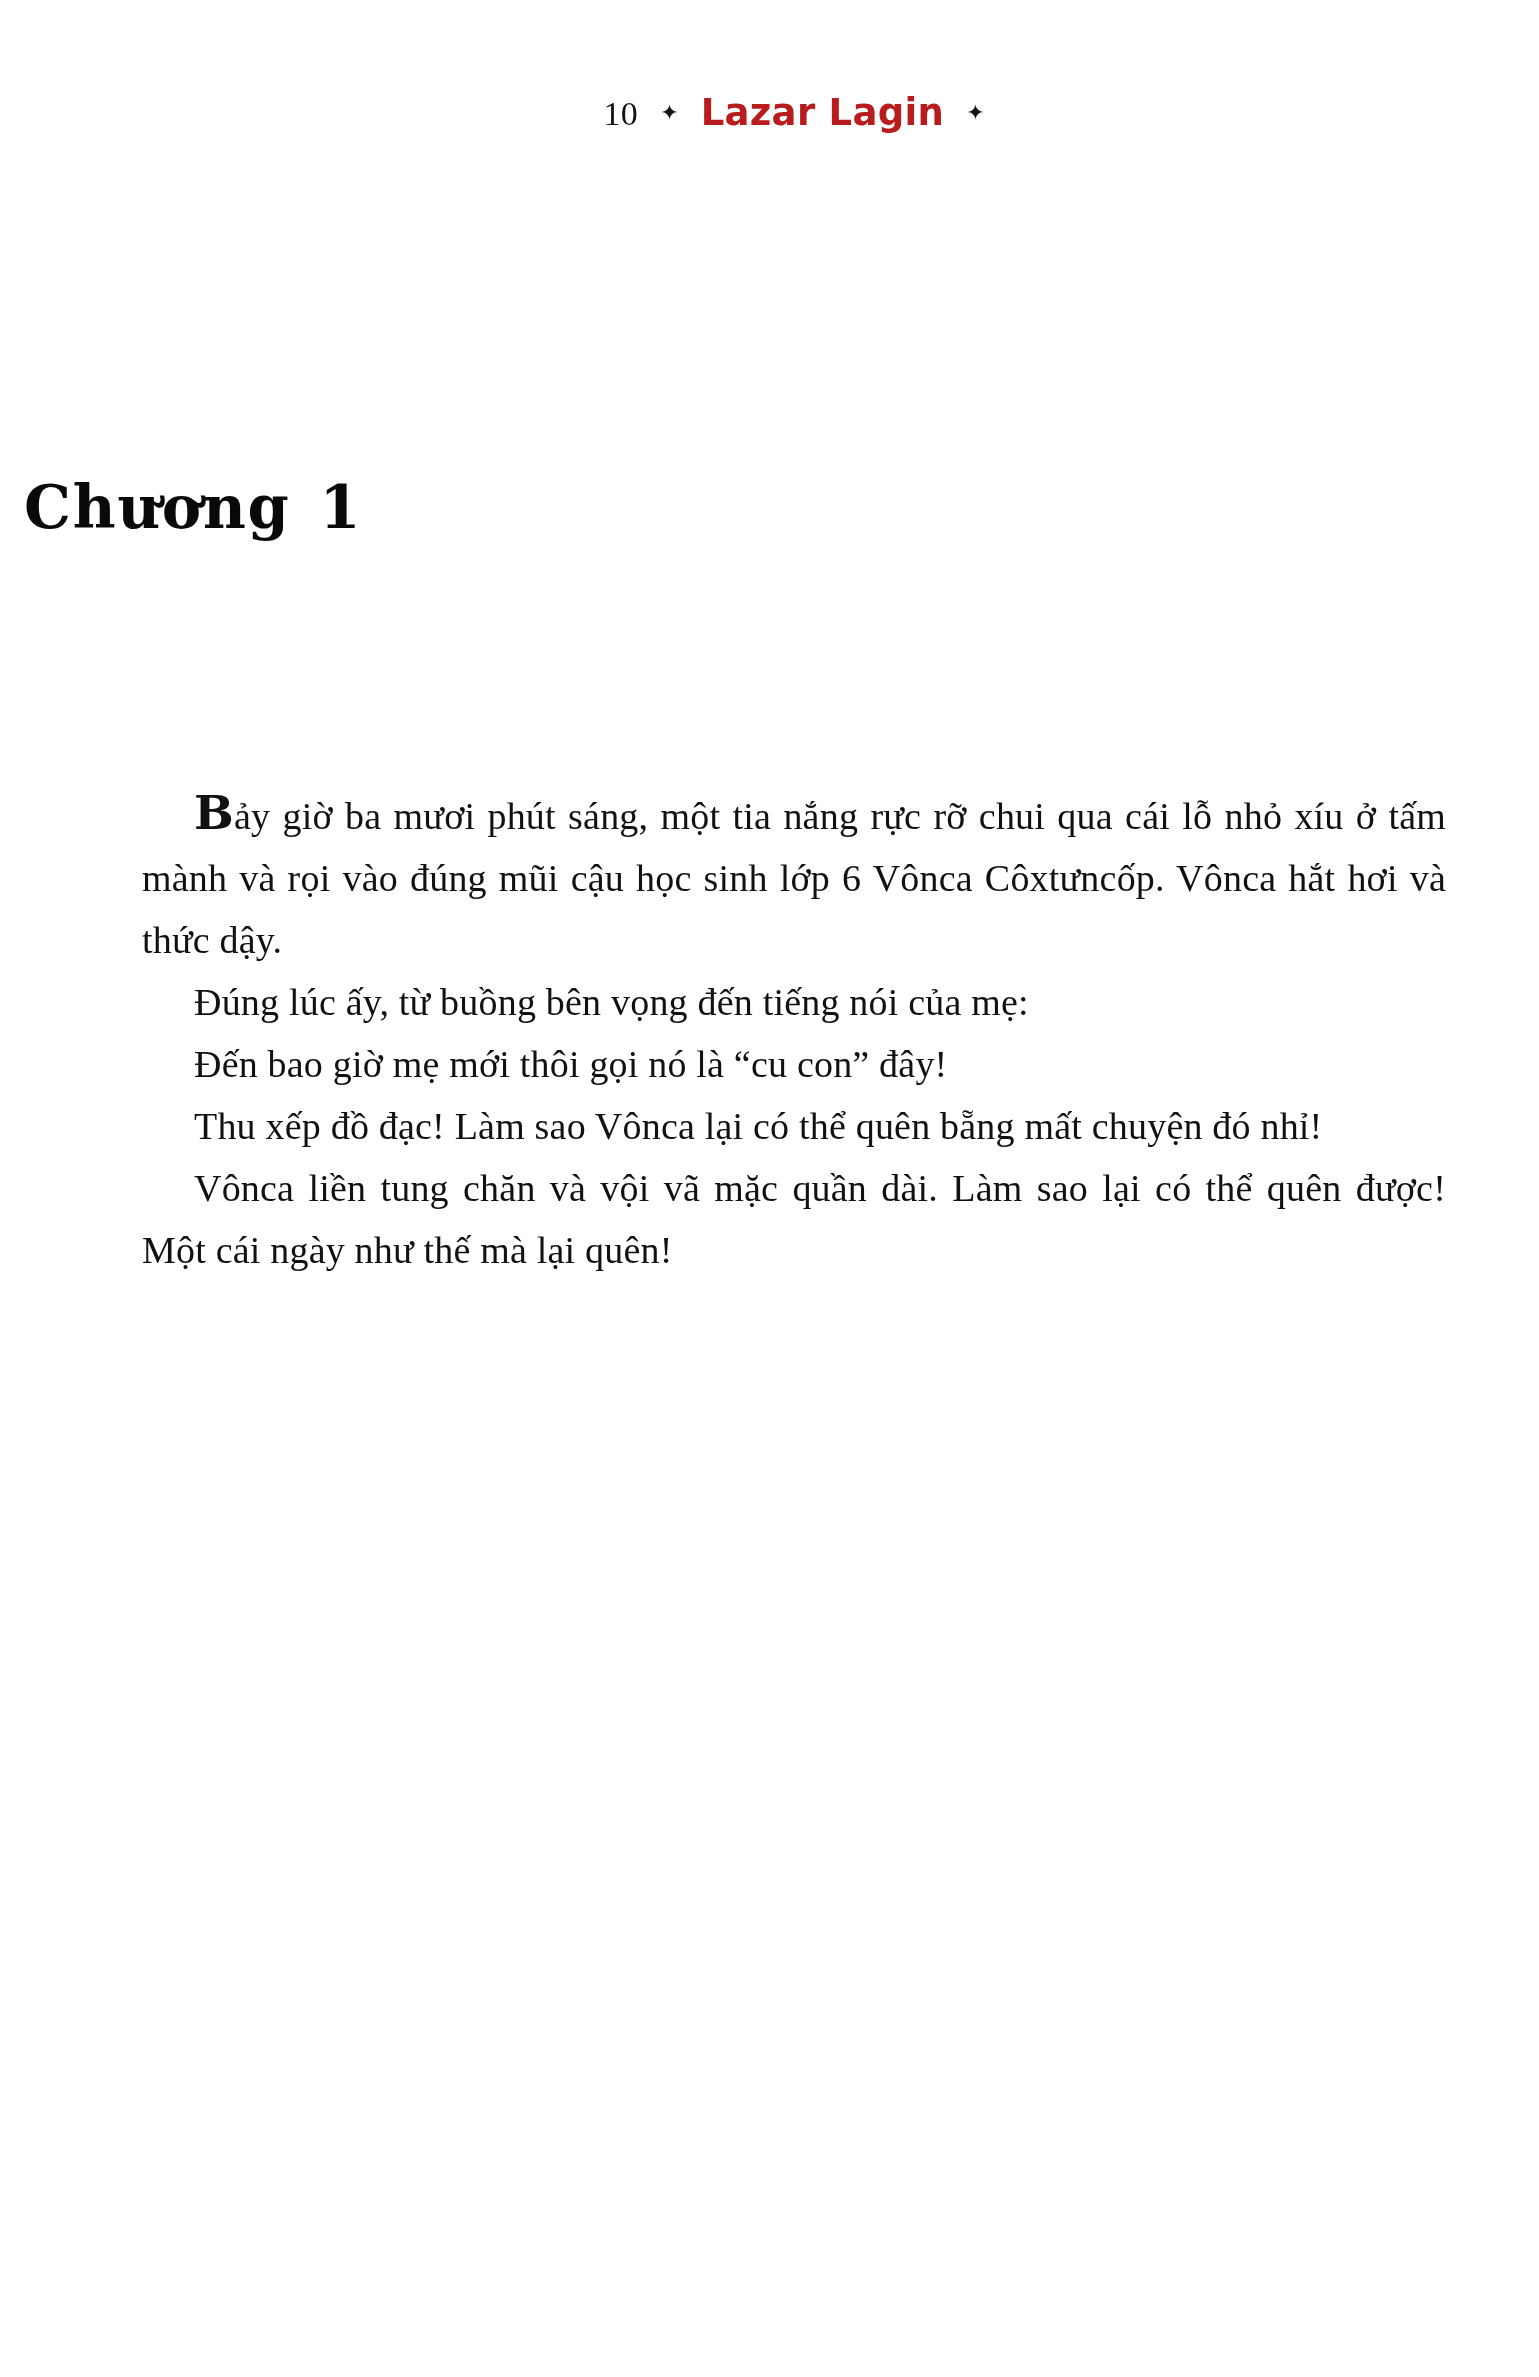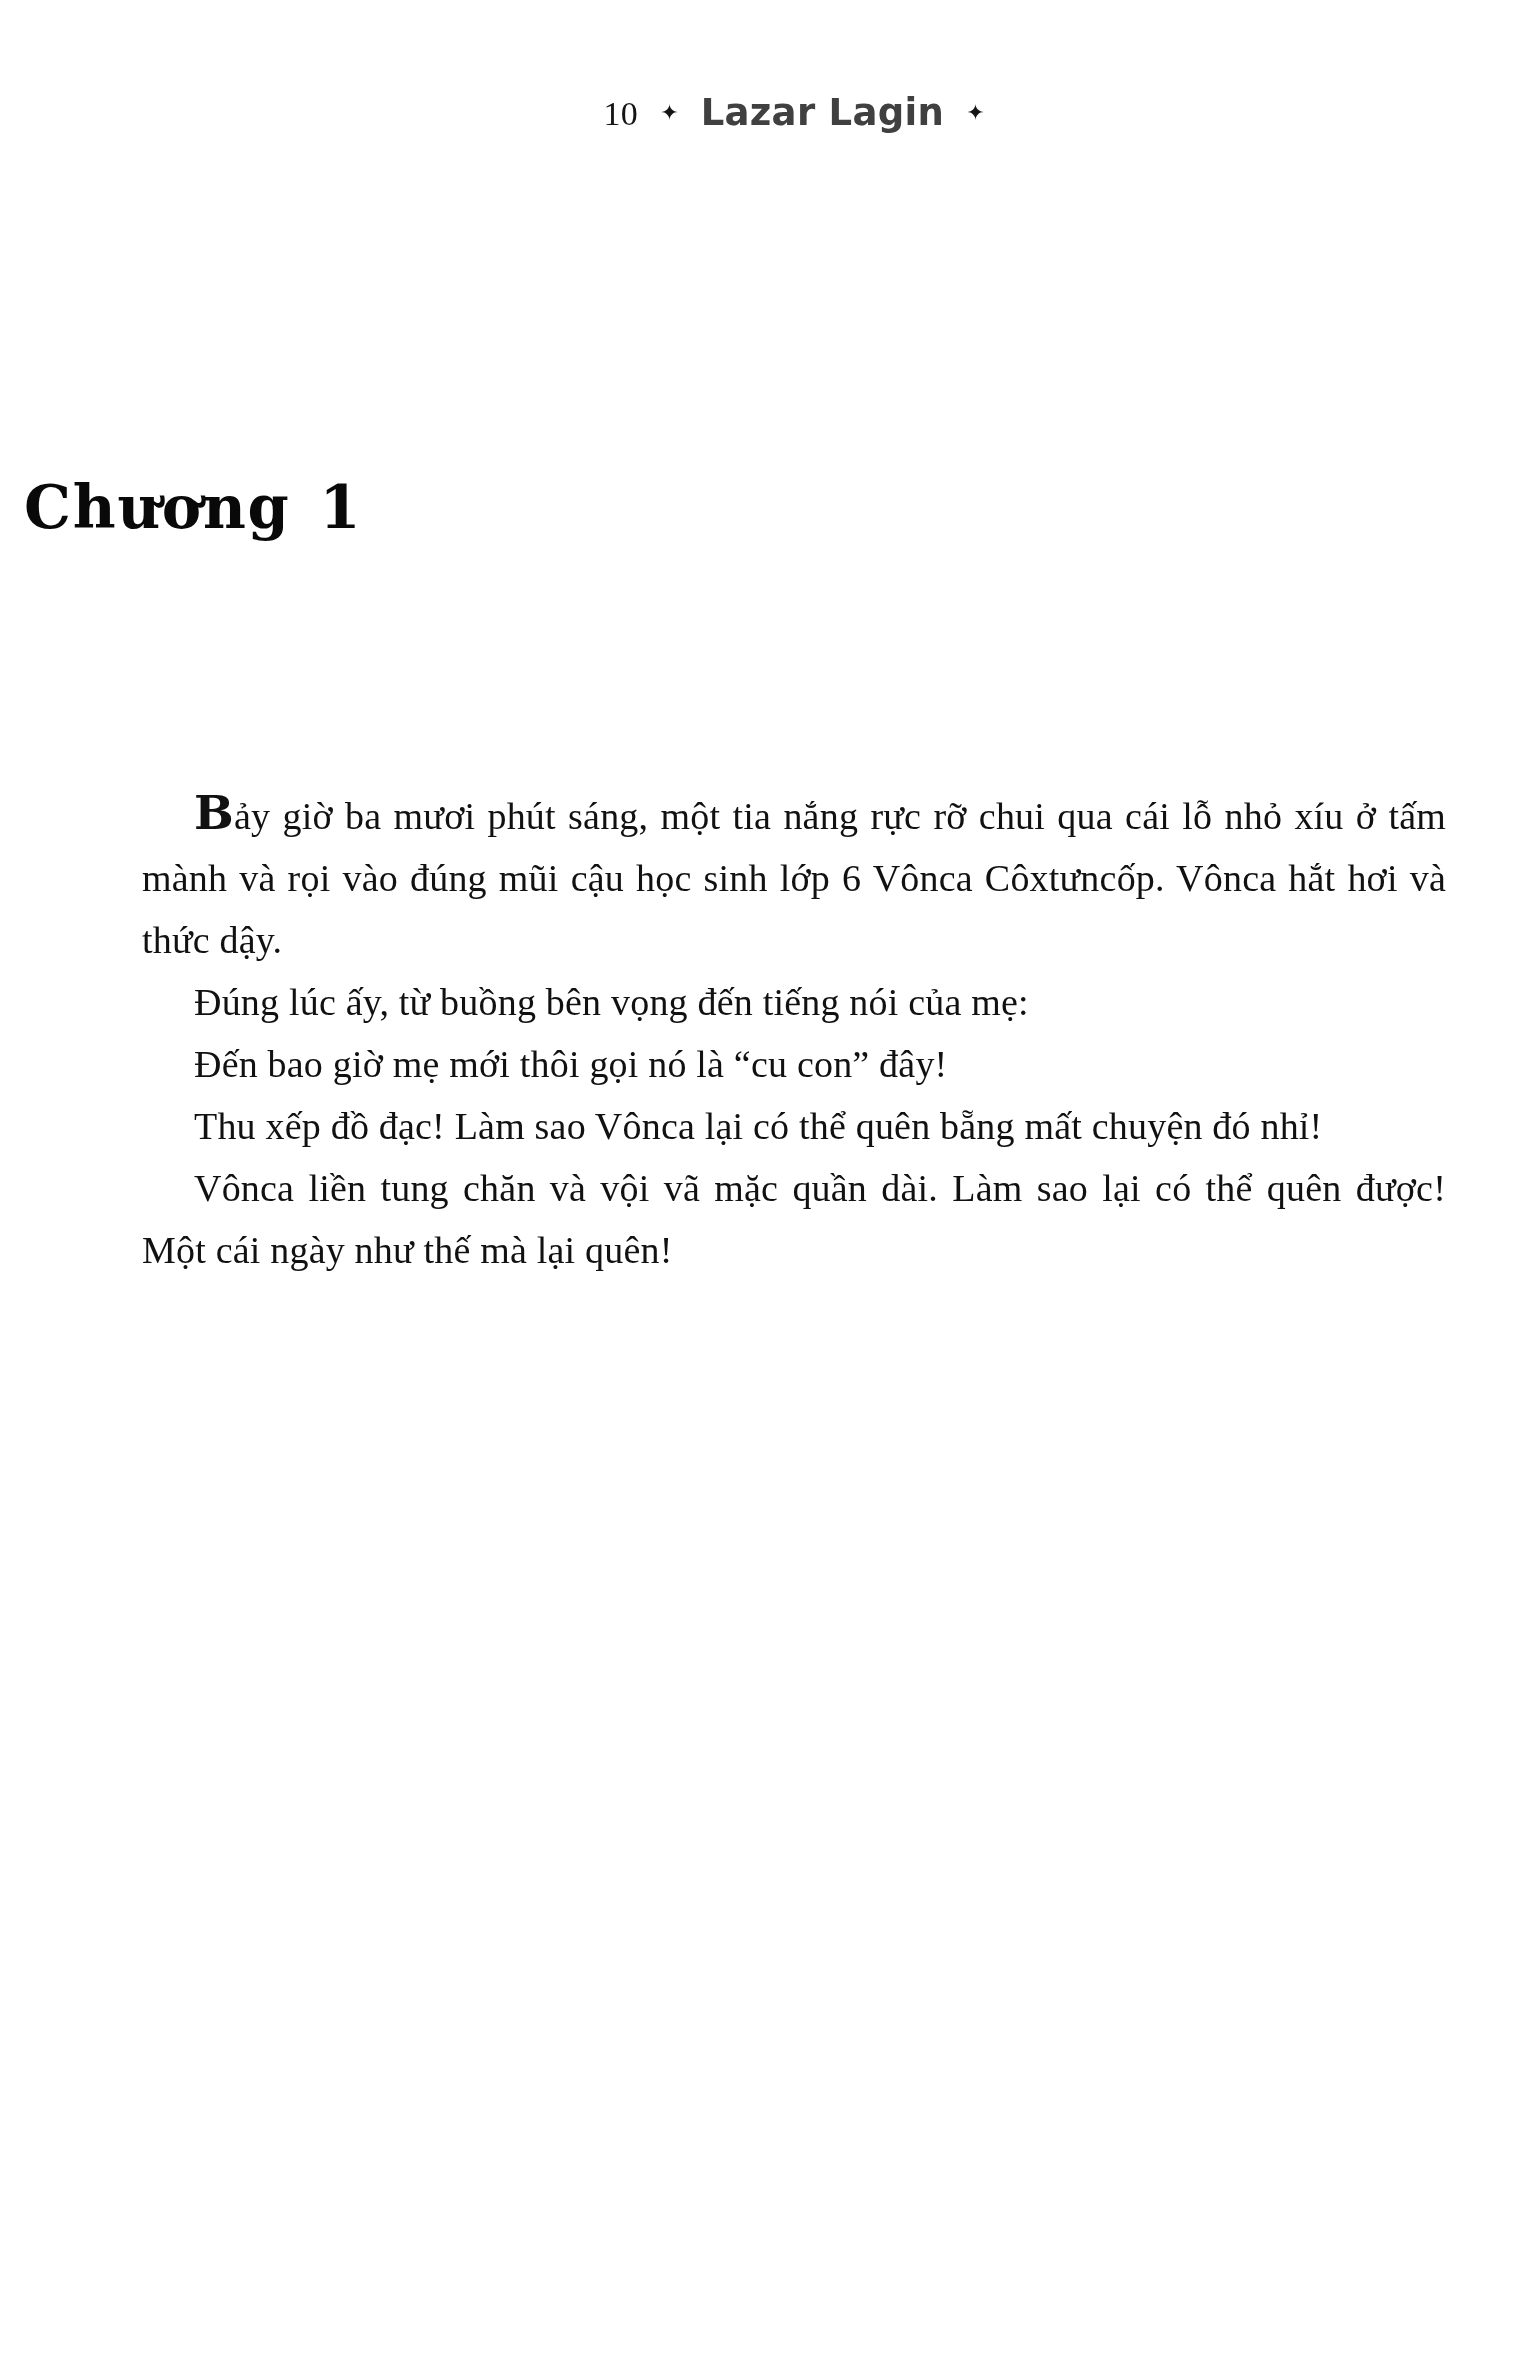--- a/index.html
+++ b/index.html
@@ -47,21 +47,21 @@
     font-size: 22px;
     color: #141414;
     position: relative;
     top: -5px;
   }
   .running-head .author {
     font-family: "DejaVu Sans", sans-serif;
     font-weight: 700;
     font-size: 37px;
     letter-spacing: 0.3px;
-    color: #404040;
+    color: #b91c1c;
   }
 
   
   .chapter-number {
     position: absolute;
     top: 473px;
     left: 0;
     width: 1540px;
     text-align: left;
     font-family: "DejaVu Serif", serif;

